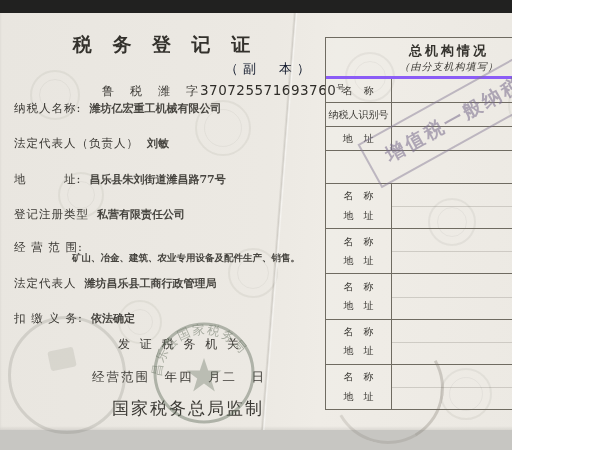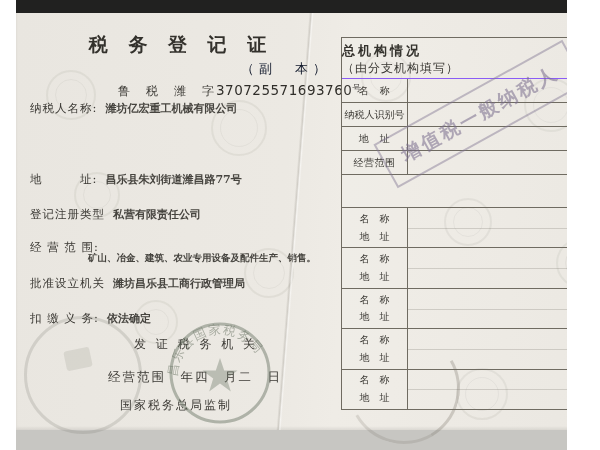--- a/index.html
+++ b/index.html
@@ -1,17 +1,17 @@
 <!DOCTYPE html>
 <html><head>
 <meta charset="utf-8">
 <style>
   html,body{margin:0;padding:0;}
-  #root{position:relative;width:551px;height:450px;background:#c7c6c2;overflow:hidden;
-        font-family:"DejaVu Serif","Liberation Serif",serif;color:#3b3934;margin-left:16px;}
+  #root{position:relative;width:512px;height:450px;background:#c7c6c2;overflow:hidden;
+        font-family:"DejaVu Serif","Liberation Serif",serif;color:#3b3934;}
   
   .top-edge{position:absolute;left:0;top:0;width:600px;height:13px;background:#212120;}
   .paper{position:absolute;left:0;top:13px;width:595px;height:417px;
          background:linear-gradient(93deg,#e9e6e0 0%,#ece9e3 45%,#efece6 55%,#eae7e1 100%);
          box-shadow:inset 0 -2px 3px rgba(0,0,0,0.08);}
   .page-edge{position:absolute;left:585px;top:13px;width:1px;height:417px;background:rgba(120,116,108,0.35);}
   .fold{position:absolute;left:293px;top:13px;width:5px;height:417px;
         background:linear-gradient(90deg,transparent,rgba(110,105,95,0.22) 40%,rgba(255,255,255,0.5) 70%,transparent);
         transform:skewX(-4.5deg);transform-origin:top center;}
   
@@ -25,41 +25,41 @@
   .certno{position:absolute;left:102px;top:82px;font-size:12px;letter-spacing:2px;white-space:nowrap;}
   .certno .num{font-family:"DejaVu Sans","Liberation Sans",sans-serif;font-size:13.5px;letter-spacing:0.5px;color:#2f2d29;}
   .certno .suf{font-size:9px;vertical-align:top;}
   .fieldrow{position:absolute;left:14px;white-space:nowrap;}
   .flabel{font-size:11.5px;letter-spacing:1px;color:#3b3934;}
   .fvalue{font-size:11px;font-weight:600;color:#46443f;margin-left:3px;}
   .fvalue.big{font-size:11px;}
   .scope-val{position:absolute;left:72px;top:252px;font-size:9.5px;font-weight:600;color:#46443f;white-space:nowrap;}
   .issuer{position:absolute;left:118px;top:336px;font-size:12px;letter-spacing:3px;color:#3b3934;}
   .dateline{position:absolute;left:92px;top:369px;font-size:12.5px;letter-spacing:2px;color:#3b3934;white-space:nowrap;}
-  .producer{position:absolute;left:104px;top:397px;font-size:12px;letter-spacing:2px;color:#3b3934;}
+  .producer{position:absolute;left:112px;top:397px;font-size:17px;letter-spacing:2px;color:#3b3934;}
   
   .faint-stamp{position:absolute;left:8px;top:316px;width:112px;height:112px;border-radius:50%;
                border:3px solid rgba(125,122,114,0.22);}
   .faint-stamp::after{content:"";position:absolute;left:38px;top:30px;width:26px;height:20px;
                background:rgba(125,122,114,0.16);border-radius:3px;transform:rotate(-12deg);}
   .round-stamp{position:absolute;left:148px;top:318px;width:112px;height:112px;opacity:0.9;}
   .vat-stamp{position:absolute;left:356px;top:89px;width:212px;height:46px;
              border:2.5px solid rgba(128,117,146,0.45);transform:rotate(-29deg);
              display:flex;align-items:center;justify-content:center;
              font-size:19px;letter-spacing:3px;font-weight:600;color:rgba(120,108,140,0.55);white-space:nowrap;}
   .arc-stamp{position:absolute;left:332px;top:332px;width:106px;height:106px;border-radius:50%;
              border:3px solid;border-color:transparent rgba(115,110,98,0.28) rgba(115,110,98,0.18) transparent;
              transform:rotate(15deg);}
   
   .table{position:absolute;left:325px;top:37px;width:248px;height:373px;
          border:1px solid #6f6b61;box-sizing:border-box;display:flex;flex-direction:column;
          background:rgba(255,255,255,0.06);}
-  .thead{height:41px;border-bottom:1px solid #8b5cf6;text-align:left;padding-top:4px;box-sizing:border-box;}
+  .thead{height:41px;border-bottom:3px solid #8b5cf6;text-align:center;padding-top:4px;box-sizing:border-box;}
   .thead .t1{font-size:13px;letter-spacing:3px;font-weight:bold;color:#34322d;}
-  .thead .t2{font-size:12px;letter-spacing:1px;color:#3b3934;}
+  .thead .t2{font-size:10px;letter-spacing:1px;color:#3b3934;font-style:italic;}
   .trow{height:24px;display:flex;border-bottom:1px solid #6f6b61;box-sizing:border-box;}
   .tlabel{width:66px;border-right:1px solid #6f6b61;display:flex;align-items:center;justify-content:center;
           font-size:10px;letter-spacing:0.5px;box-sizing:border-box;color:#3b3934;}
   .tlabel.small{font-size:10px;letter-spacing:0;}
   .tvalue{flex:1;}
   .tsec{height:33px;border-bottom:1px solid #6f6b61;text-align:center;padding-top:2px;box-sizing:border-box;}
   .tbranch{flex:1;display:flex;border-bottom:1px solid #6f6b61;box-sizing:border-box;}
   .tbranch.last{border-bottom:none;}
   .tlabel2{width:66px;border-right:1px solid #6f6b61;display:flex;flex-direction:column;
            justify-content:space-evenly;align-items:center;font-size:10px;box-sizing:border-box;color:#3b3934;}
@@ -89,34 +89,38 @@
   <div class="subtitle">（副　本）</div>
 
   <div class="certno">
     <span>鲁　税　潍　字</span><span class="num">370725571693760</span><span class="suf">号</span>
   </div>
 
   <div class="fieldrow" style="top:97px;">
     <span class="flabel">纳税人名称:</span>
     <span class="fvalue">潍坊亿宏重工机械有限公司</span>
   </div>
+  <div class="fieldrow" style="top:132px;">
+    <span class="flabel">法定代表人（负责人）</span>
+    <span class="fvalue big">刘敏</span>
+  </div>
   <div class="fieldrow" style="top:168px;">
     <span class="flabel">地　　　址:</span>
     <span class="fvalue">昌乐县朱刘街道潍昌路77号</span>
   </div>
   <div class="fieldrow" style="top:236px;">
     <span class="flabel">经 营 范 围:</span>
   </div>
   <div class="fieldrow" style="top:203px;">
     <span class="flabel">登记注册类型</span>
     <span class="fvalue">私营有限责任公司</span>
   </div>
   <div class="scope-val">矿山、冶金、建筑、农业专用设备及配件生产、销售。</div>
   <div class="fieldrow" style="top:272px;">
-    <span class="flabel">批准设立机关</span>
+    <span class="flabel">法定代表人</span>
     <span class="fvalue">潍坊昌乐县工商行政管理局</span>
   </div>
   <div class="fieldrow" style="top:307px;">
     <span class="flabel">扣 缴 义 务:</span>
     <span class="fvalue big">依法确定</span>
   </div>
 
   <div class="issuer">发 证 税 务 机 关</div>
   <div class="dateline">经营范围　年四　月二　日</div>
   <div class="producer">国家税务总局监制</div>
@@ -141,24 +145,20 @@
       <div class="tvalue"></div>
     </div>
     <div class="trow">
       <div class="tlabel small">纳税人识别号</div>
       <div class="tvalue"></div>
     </div>
     <div class="trow">
       <div class="tlabel">地　址</div>
       <div class="tvalue"></div>
     </div>
-    <div class="trow">
-      <div class="tlabel">经营范围</div>
-      <div class="tvalue"></div>
-    </div>
     <div class="tsec">
     </div>
 
     <div class="tbranch">
       <div class="tlabel2">
         <div>名　称</div>
         <div>地　址</div>
       </div>
       <div class="tvalue2">
           <div class="midline"></div>

